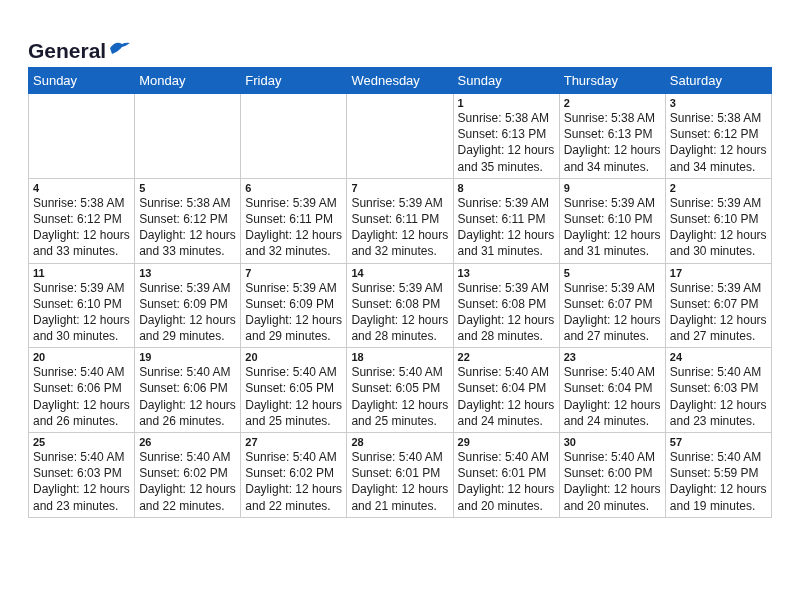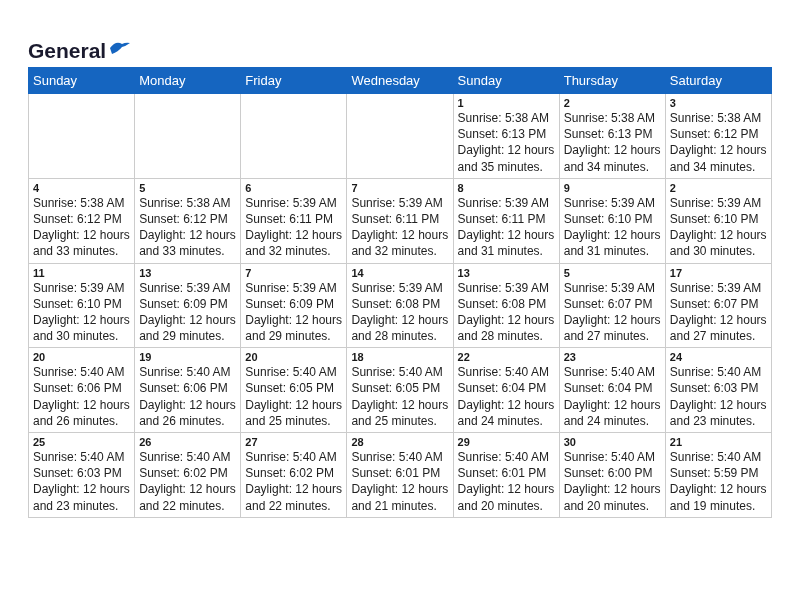--- a/index.html
+++ b/index.html
@@ -327,21 +327,21 @@
 and 20 minutes.</div>
           </td>
           <td>
             <span class="day-num">30</span>
             <div class="day-info" style="white-space: pre-line;">Sunrise: 5:40 AM
 Sunset: 6:00 PM
 Daylight: 12 hours
 and 20 minutes.</div>
           </td>
           <td>
-            <span class="day-num">21</span>
+            <span class="day-num">57</span>
             <div class="day-info" style="white-space: pre-line;">Sunrise: 5:40 AM
 Sunset: 5:59 PM
 Daylight: 12 hours
 and 19 minutes.</div>
           </td>
         </tr>
       </tbody>
   </table>
 </div>
 

